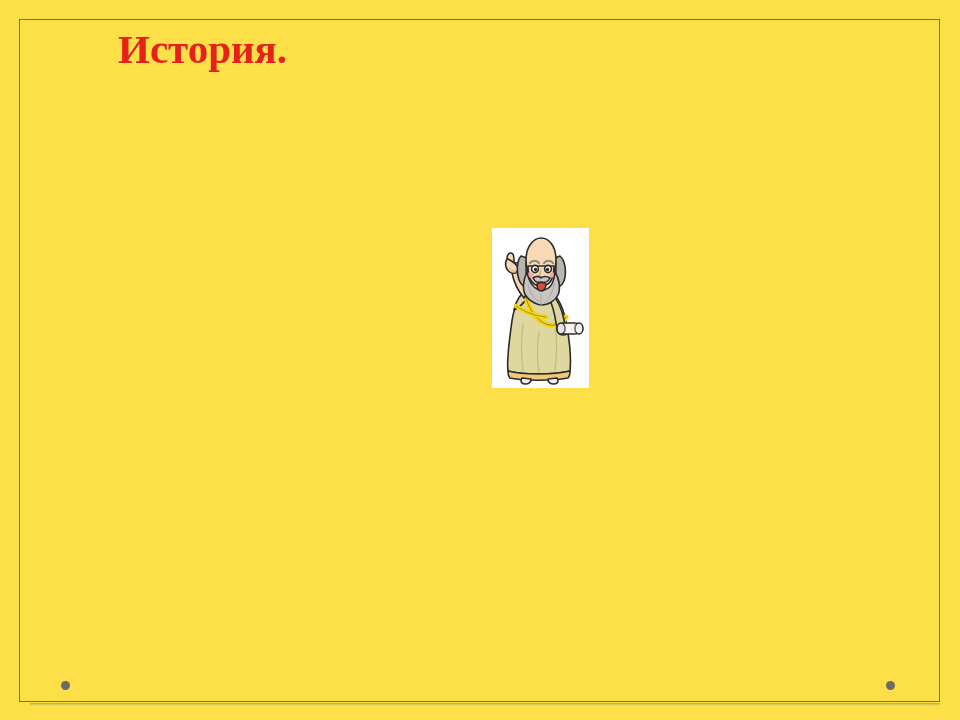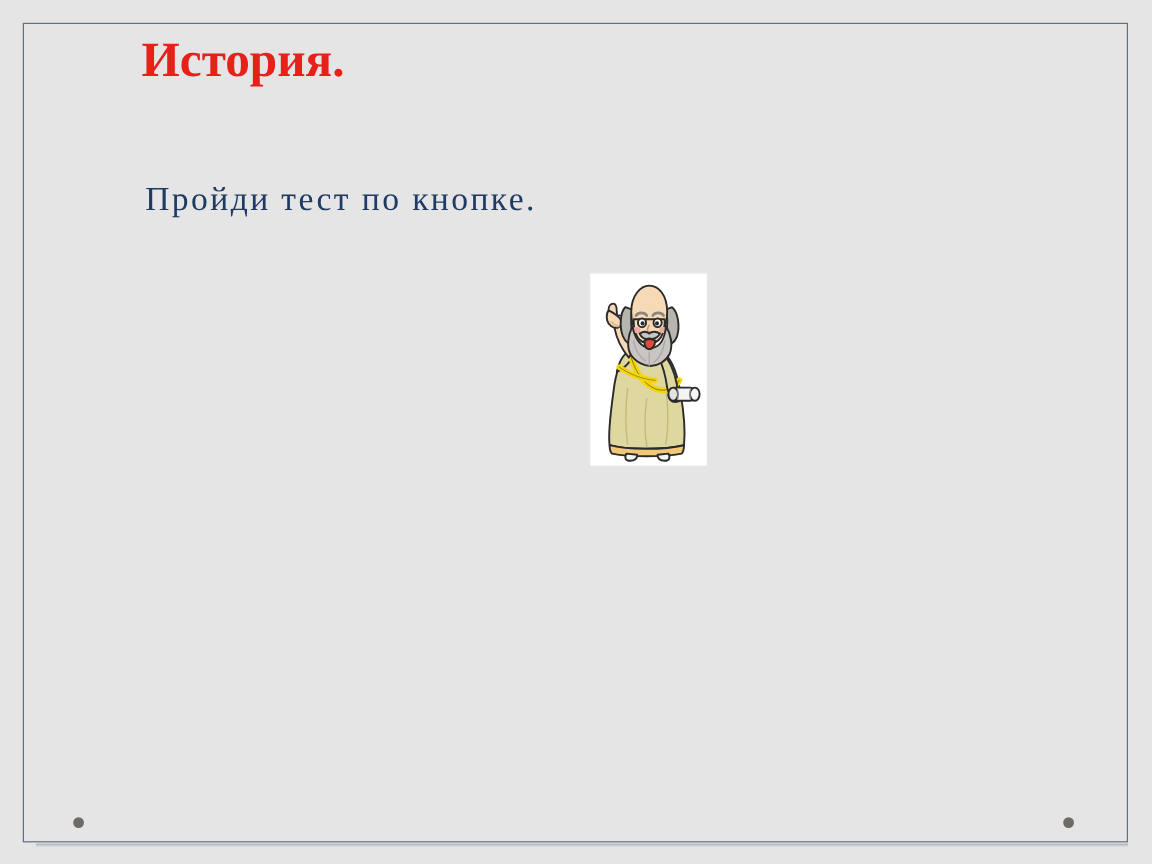--- a/index.html
+++ b/index.html
@@ -11,21 +11,21 @@
     height: 720px;
     background: #fdfaf7;
     font-family: "Liberation Serif", serif;
     overflow: hidden;
   }
 
   #slide {
     position: relative;
     width: 960px;
     height: 720px;
-    background: #e5e5e5;
+    background: #fde047;
   }
 
   
   #slide-frame {
     position: absolute;
     left: 19px;
     top: 19px;
     width: 921px;
     height: 683px;
     border: 1px solid #5f7082;
@@ -100,21 +100,20 @@
 </head>
 <body>
 
 <div id="slide">
 
   <div id="slide-frame"></div>
   <div id="frame-shadow"></div>
 
   <div id="title">История.</div>
 
-  <div id="subtitle">Пройди тест по кнопке.</div>
 
   <div id="philosopher-figure">
     <svg viewBox="0 0 97 160" xmlns="http://www.w3.org/2000/svg">
 
       <rect x="0" y="0" width="97" height="160" fill="#ffffff"></rect>
 
       <g stroke="#2b2b2b" stroke-width="1.6" stroke-linejoin="round" stroke-linecap="round">
 
         <path d="M34 64 C26 68 21 82 19 100 C16 122 15 136 16 143
                  C30 147 62 147 78 143

